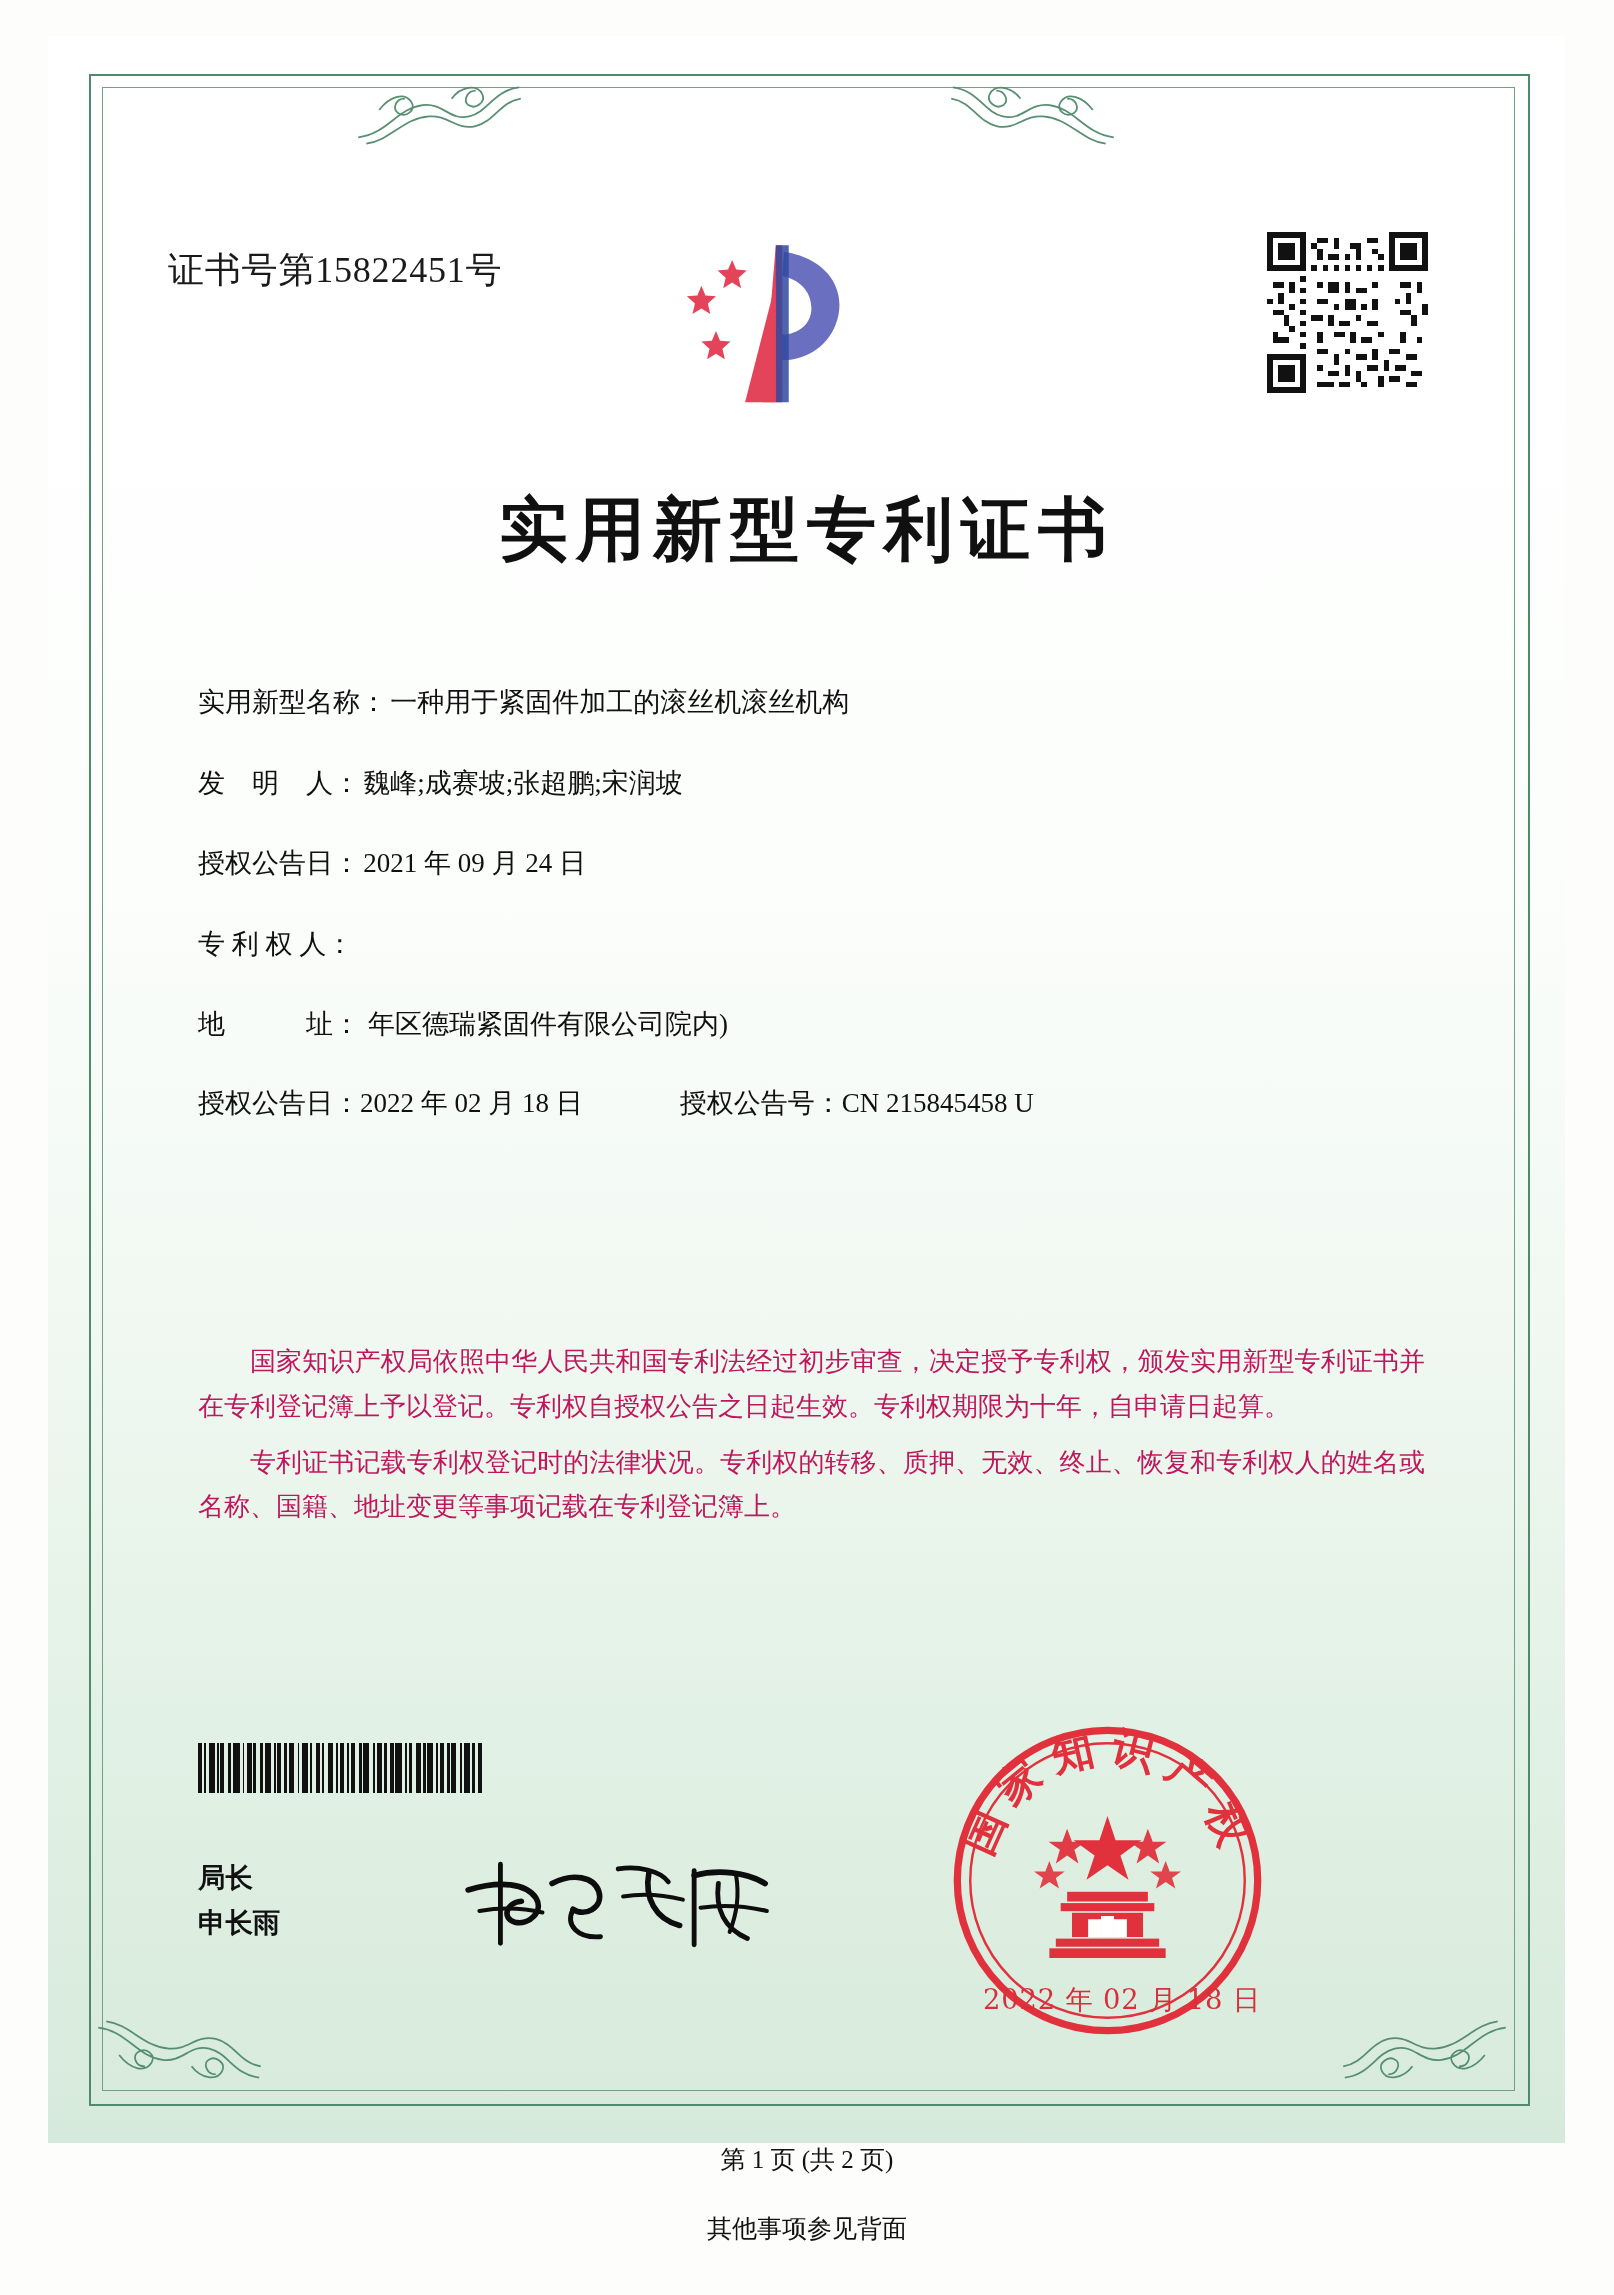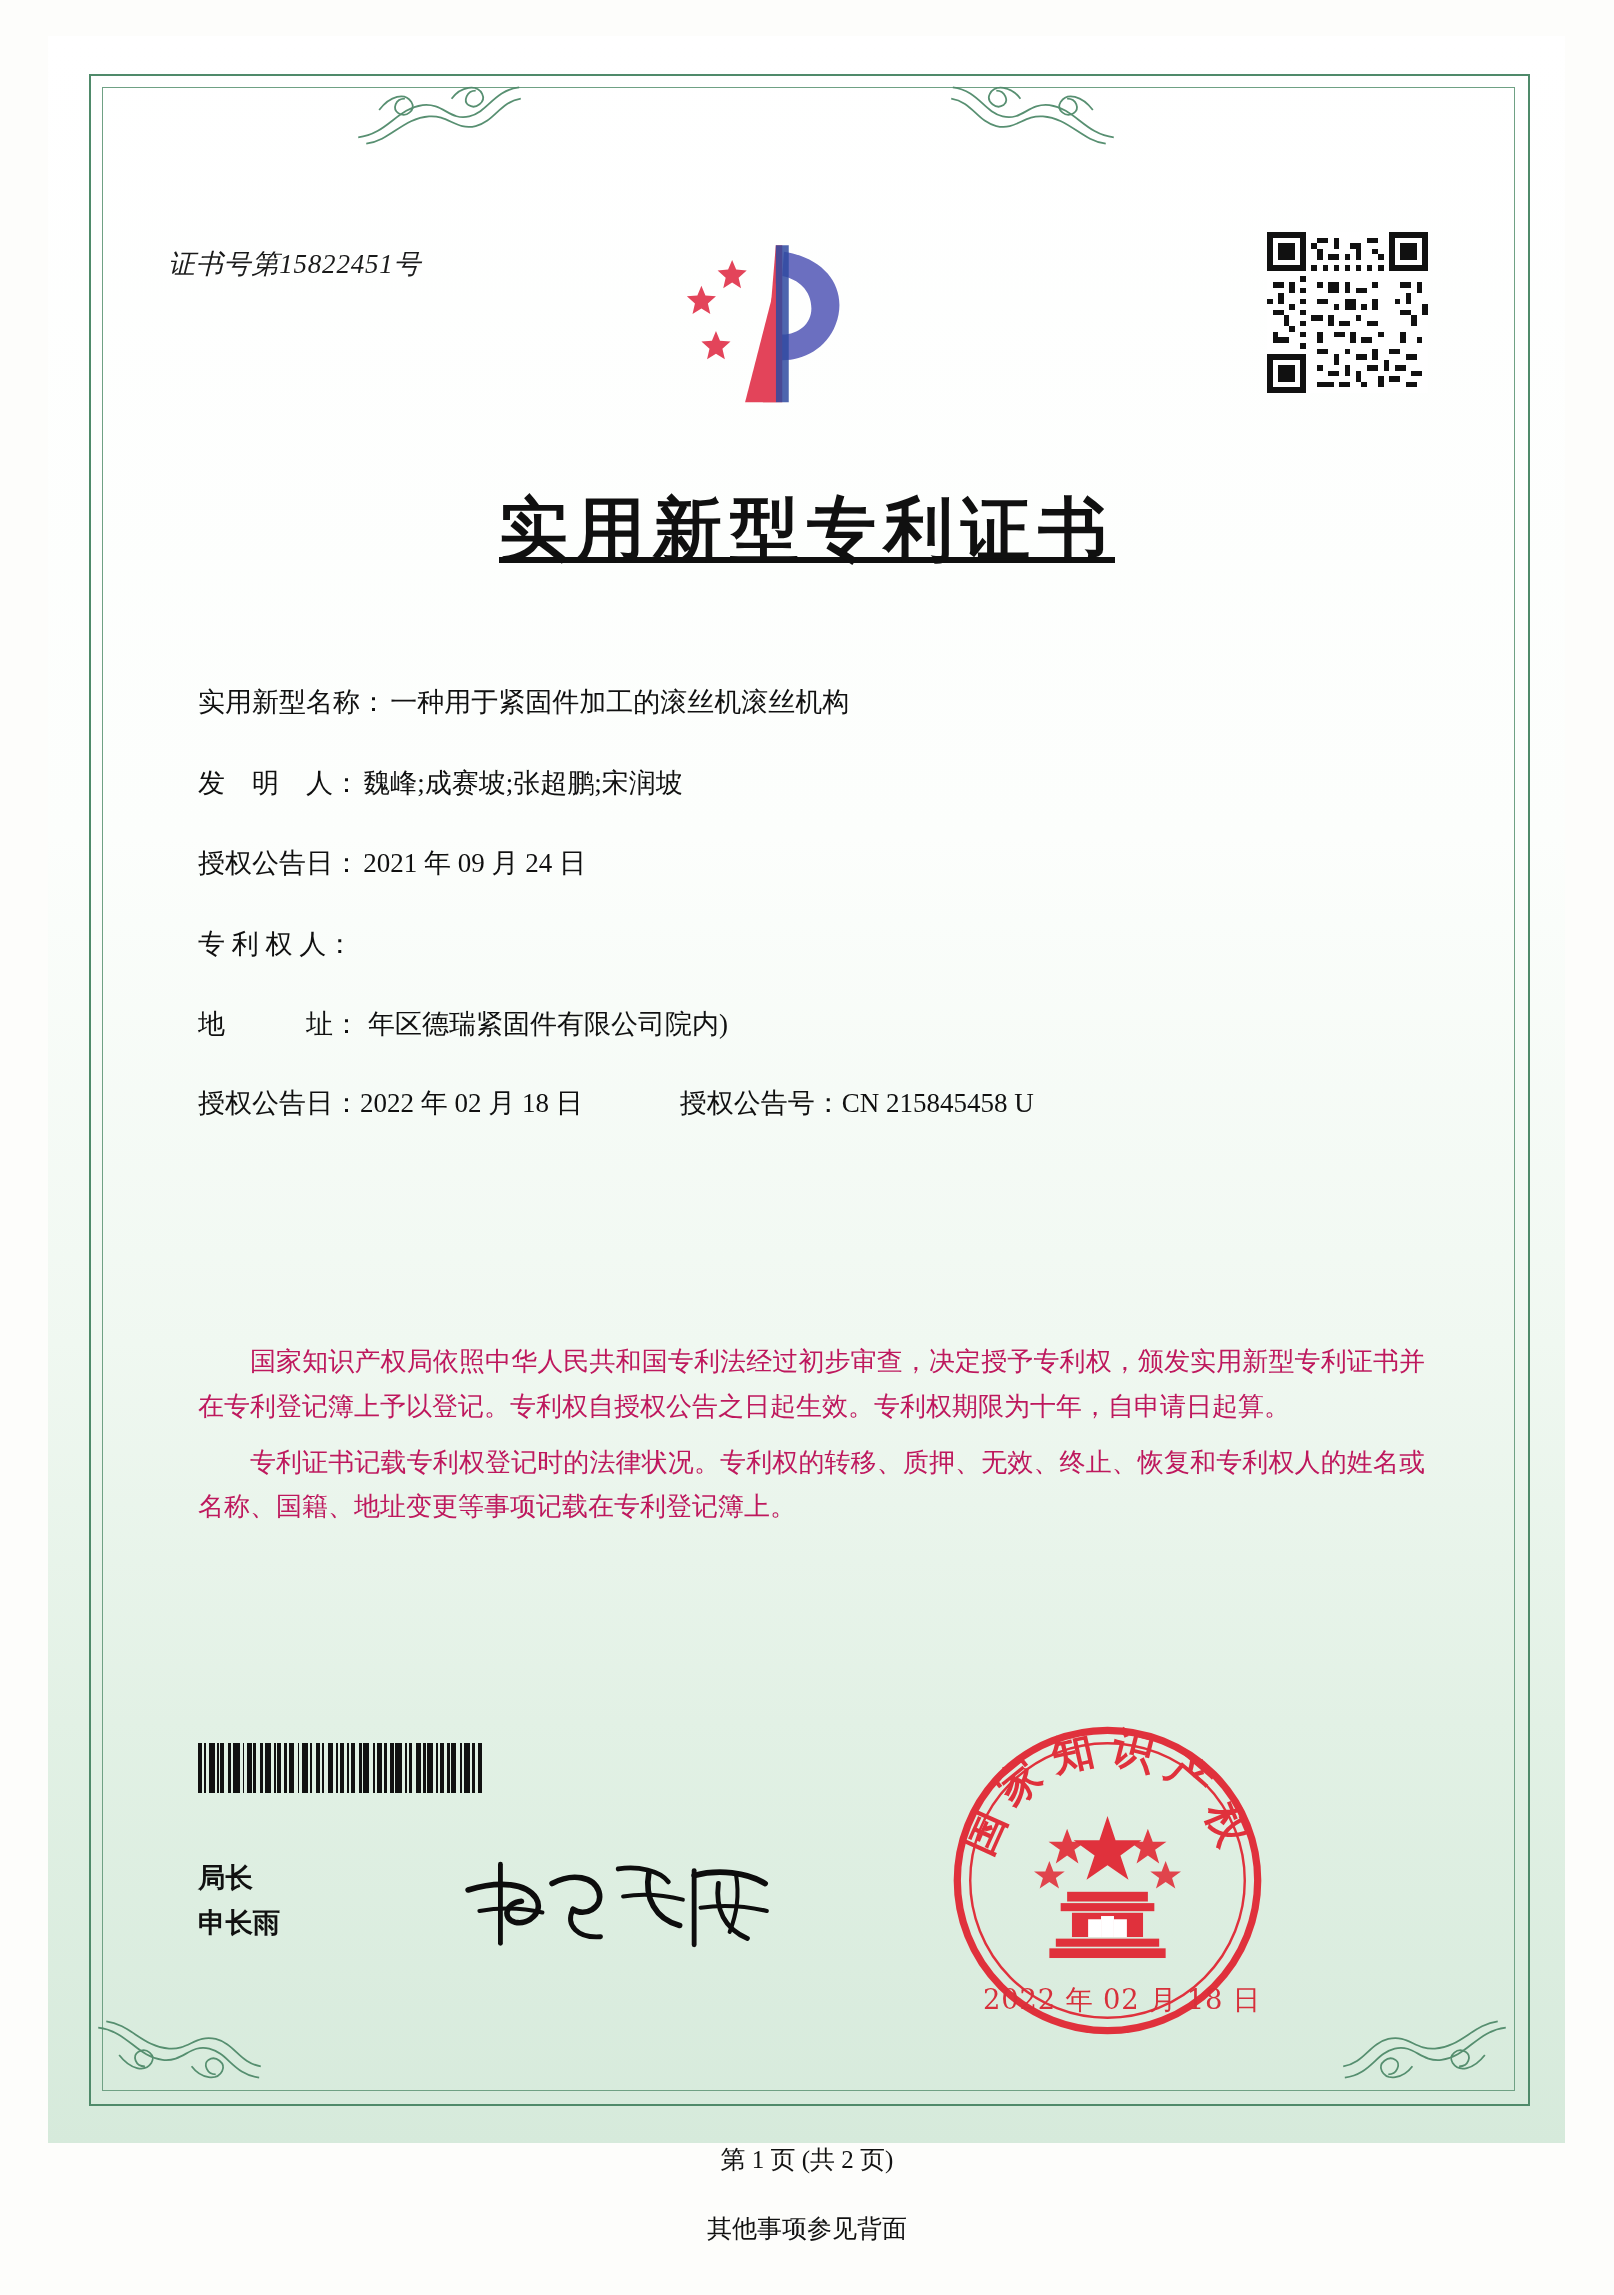--- a/index.html
+++ b/index.html
@@ -69,24 +69,23 @@
   .fl-tl { left: 355px;  top: 60px; }
   .fl-tr { left: 948px; top: 60px; }
   .fl-bl { left: 95px;  top: 2018px; }
   .fl-br { left: 1340px; top: 2018px; }
 
   
   .cert-no {
     position: absolute;
     left: 168px;
     top: 246px;
-    font-size: 27px;
+    font-size: 36px;
     letter-spacing: 0.8px;
     color: #1a1a1a;
-    font-style: italic;
   }
 
   .emblem {
     position: absolute;
     left: 682px;
     top: 234px;
     width: 186px;
     height: 186px;
   }
 
@@ -103,21 +102,20 @@
     position: absolute;
     left: 0;
     right: 0;
     top: 484px;
     text-align: center;
     font-size: 69px;
     font-weight: bold;
     letter-spacing: 8px;
     color: #101010;
     font-family: "DejaVu Serif", serif;
-    text-decoration: underline;
   }
 
   
   .fields {
     position: absolute;
     left: 198px;
     top: 682px;
     width: 1227px;
   }
   .field-row {

